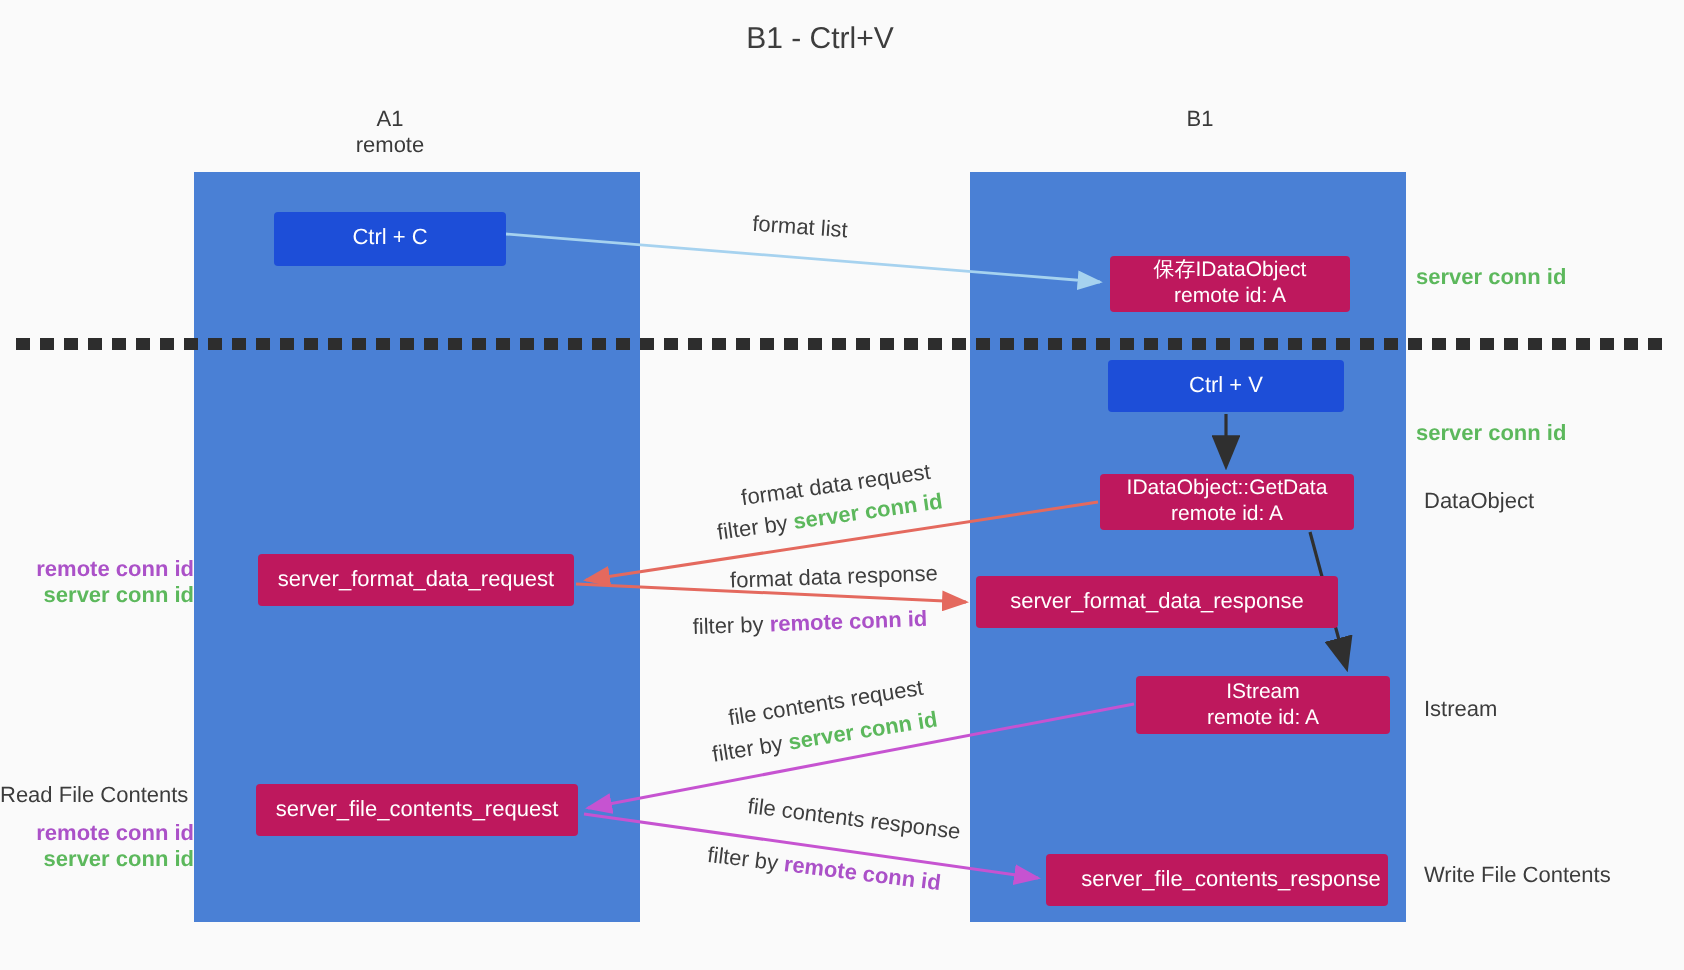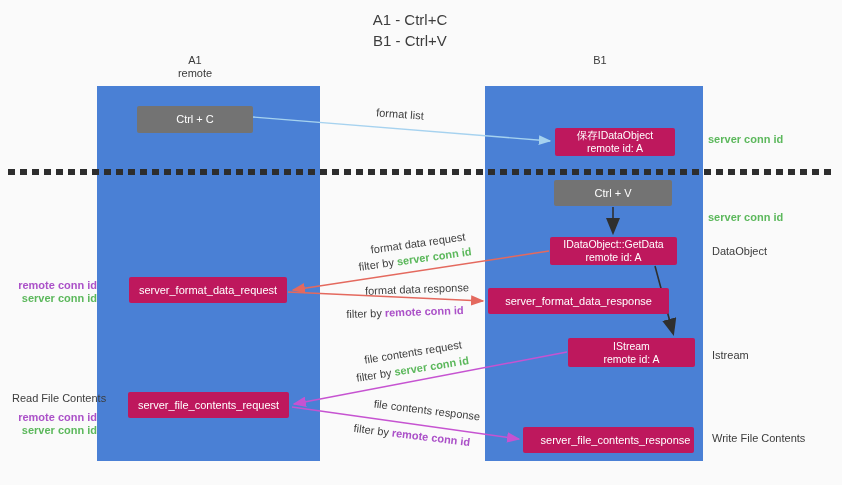--- a/index.html
+++ b/index.html
@@ -15,35 +15,34 @@
     font-size:15px;line-height:21px;color:#3d3d3d;
   }
   .lane{background:#4a80d5;top:86px;height:375px;}
   .lane-header{top:54px;text-align:center;font-size:11px;line-height:13px;color:#3a3a3a;}
   .node{
     display:flex;align-items:center;justify-content:center;flex-direction:column;
     color:#fff;font-size:11px;text-align:center;border-radius:2px;line-height:13px;
   }
   .node.small{font-size:10.5px;}
   .orange{background:#be185d;}
-  .green{background:#737373;}
+  .green{background:#1d4ed8;}
   .edge-label{font-size:11px;color:#3e3e3e;text-align:center;white-space:nowrap;}
   .key-green{color:#5cb85c;font-weight:bold;}
   .key-purple{color:#ab51c8;font-weight:bold;}
   .side-green{font-size:11px;font-weight:bold;color:#5cb85c;white-space:nowrap;}
   .side-purple{font-size:11px;font-weight:bold;color:#ab51c8;white-space:nowrap;}
   .side-dark{font-size:11px;color:#3c3c3c;white-space:nowrap;}
   .right-align{text-align:right;}
   svg.layer{position:absolute;left:0;top:0;width:842px;height:485px;pointer-events:none;}
 </style>
 </head>
 <body>
 
 <div class="abs title">
-  <div>A1 - Ctrl+C</div>
   <div>B1 - Ctrl+V</div>
 </div>
 
 <div class="abs lane-header" style="left:130px;width:130px;">
   <div>A1</div>
   <div>remote</div>
 </div>
 <div class="abs lane-header" style="left:530px;width:140px;">
   <div>B1</div>
 </div>
@@ -131,15 +130,15 @@
 </div>
 
 <div class="abs side-green" style="left:708px;top:133px;">server conn id</div>
 <div class="abs side-green" style="left:708px;top:211px;">server conn id</div>
 <div class="abs side-dark" style="left:712px;top:245px;">DataObject</div>
 <div class="abs side-dark" style="left:712px;top:349px;">Istream</div>
 <div class="abs side-dark" style="left:712px;top:432px;">Write File Contents</div>
 
 <div class="abs side-purple right-align" style="left:0;width:97px;top:279px;">remote conn id</div>
 <div class="abs side-green right-align" style="left:0;width:97px;top:292px;">server conn id</div>
-<div class="abs side-dark right-align" style="left:0;width:93px;top:392px;padding-left:12px;">Read File Contents</div>
+<div class="abs side-dark right-align" style="left:0;width:93px;top:392px;">Read File Contents</div>
 <div class="abs side-purple right-align" style="left:0;width:97px;top:411px;">remote conn id</div>
 <div class="abs side-green right-align" style="left:0;width:97px;top:424px;">server conn id</div>
 
 </body></html>

